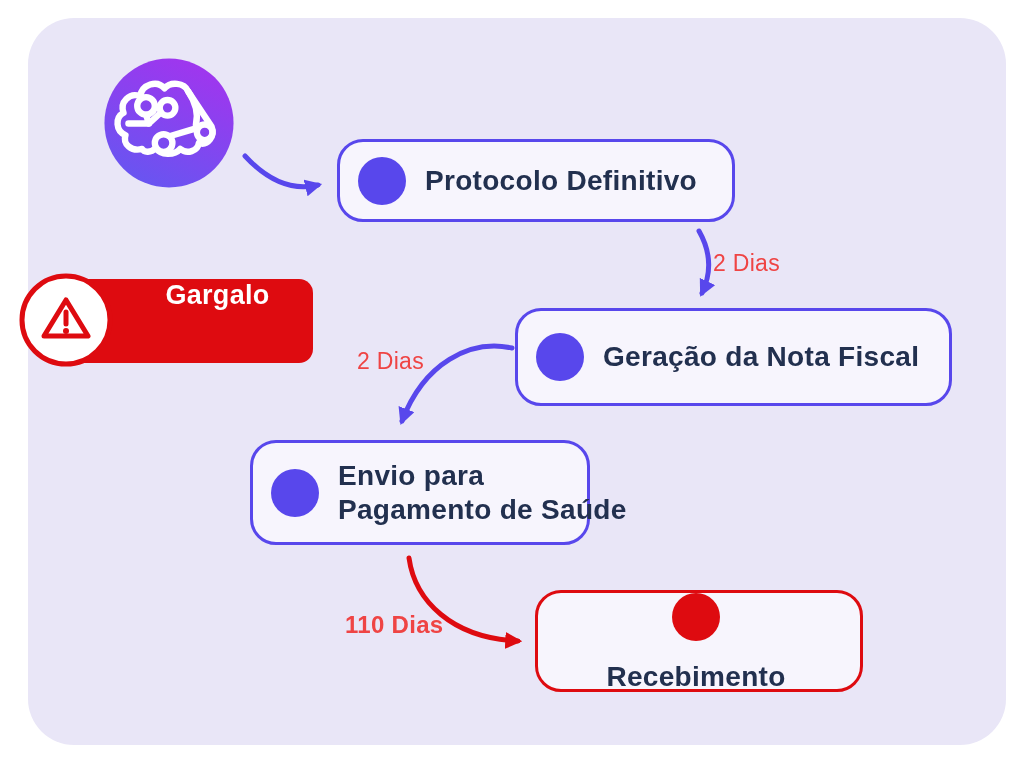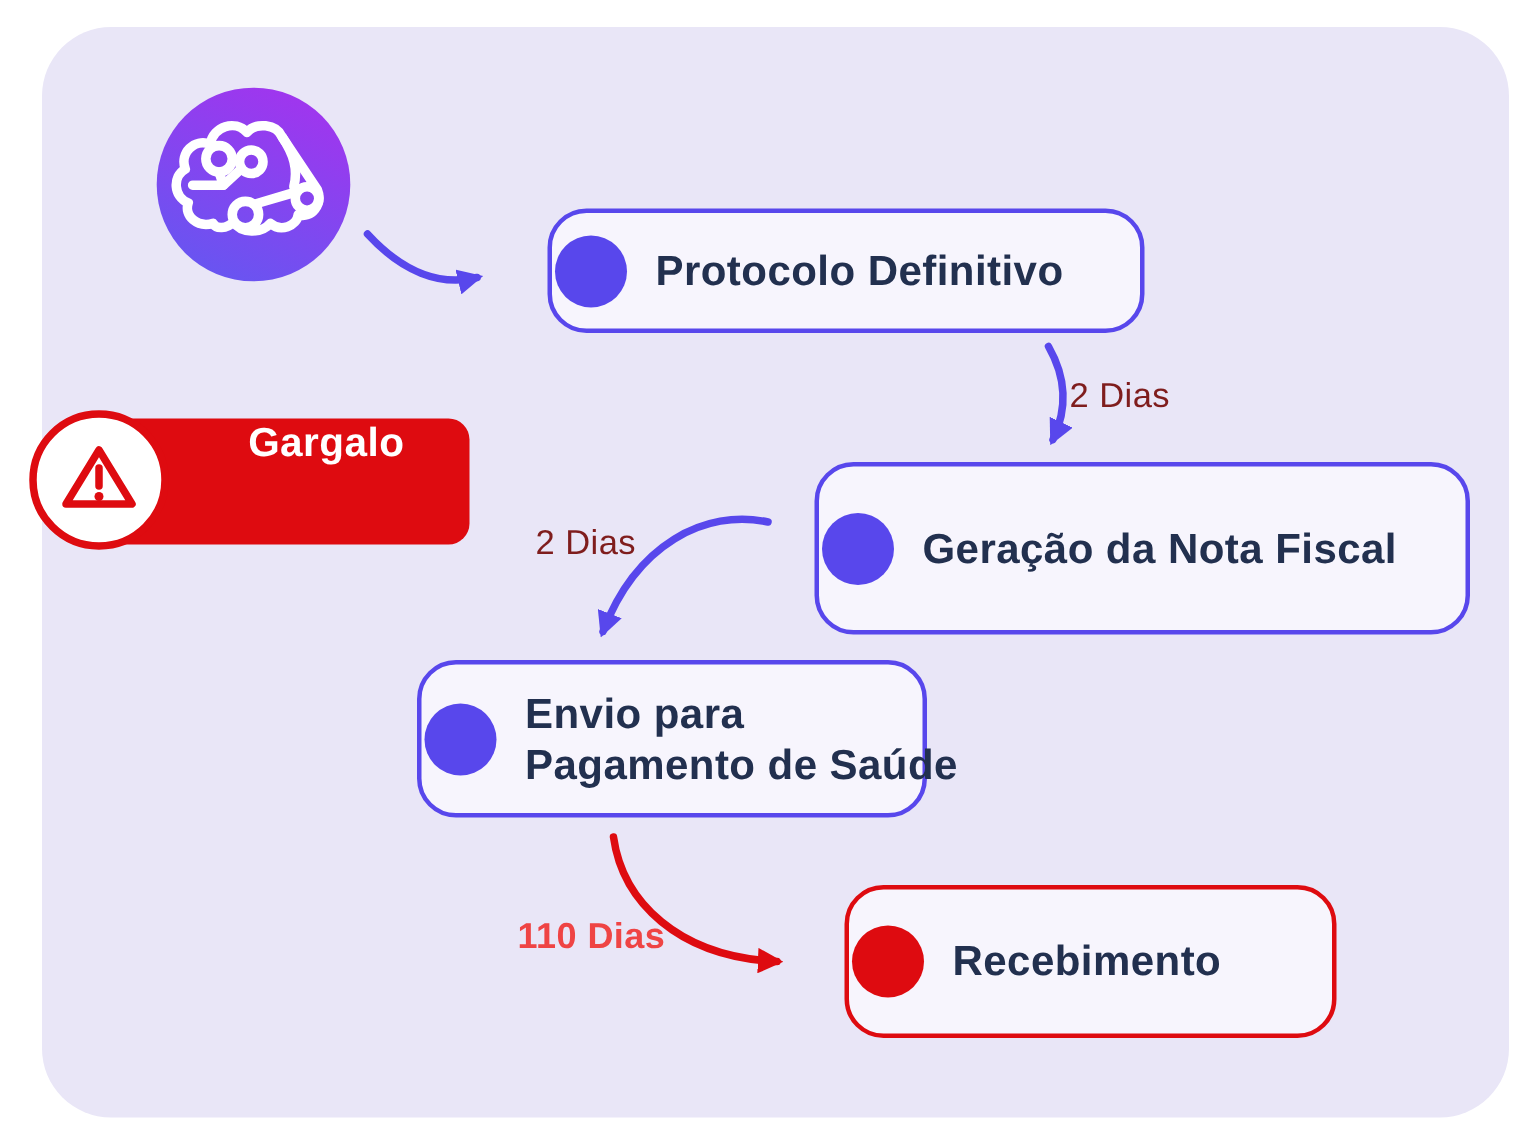--- a/index.html
+++ b/index.html
@@ -11,34 +11,34 @@
     position:absolute; left:28px; top:18px; width:978px; height:727px;
     background:#E9E6F7; border-radius:46px;
   }
   .edges-svg { position:absolute; left:0; top:0; pointer-events:none; }
 
   .ai-icon { position:absolute; left:103px; top:57px; width:132px; height:132px; }
 
   .node {
     position:absolute; display:flex; align-items:center; gap:19px;
     background:#F7F5FD; border:3px solid #5847EC; border-radius:26px;
-    padding:0 24px 0 2px; box-sizing:border-box; white-space:nowrap;margin-left:28px;
+    padding:0 24px 0 18px; box-sizing:border-box; white-space:nowrap;
   }
   .node .bullet { width:48px; height:48px; border-radius:50%; background:#5847EC; flex:none; }
   .node .label { font-size:28px; font-weight:600; color:#22304F; line-height:34px; letter-spacing:0.3px; }
-  .node.red { border-color:#DE0B10; }
+  .node.red { border-color:#DE0B10;flex-direction:column; }
   .node.red .bullet { background:#DE0B10; }
 
   .node-1 { left:337px; top:139px; width:398px; height:83px; }
-  .node-2 { left:515px; top:308px; width:437px; height:115px; }
+  .node-2 { left:515px; top:308px; width:437px; height:98px; }
   .node-3 { left:250px; top:440px; width:340px; height:105px; }
   .node-4 { left:535px; top:590px; width:328px; height:102px; }
 
   .edge-label {
-    position:absolute; font-size:23px; color:#7f1d1d; letter-spacing:0.3px;
+    position:absolute; font-size:23px; color:#ef4444; letter-spacing:0.3px;
   }
   .edge-label-1 { left:713px; top:250px; }
   .edge-label-2 { left:357px; top:348px; }
   .edge-label-3 { left:345px; top:611px; font-size:24px; font-weight:700; color:#ef4444; }
 
   .badge-rect {
     position:absolute; left:62px; top:279px; width:251px; height:84px;
     background:#DE0B10; border-radius:14px; box-sizing:border-box;
     display:flex; flex-direction:row; justify-content:center;
     padding-left:60px; color:#ffffff; font-size:27px; font-weight:700;

